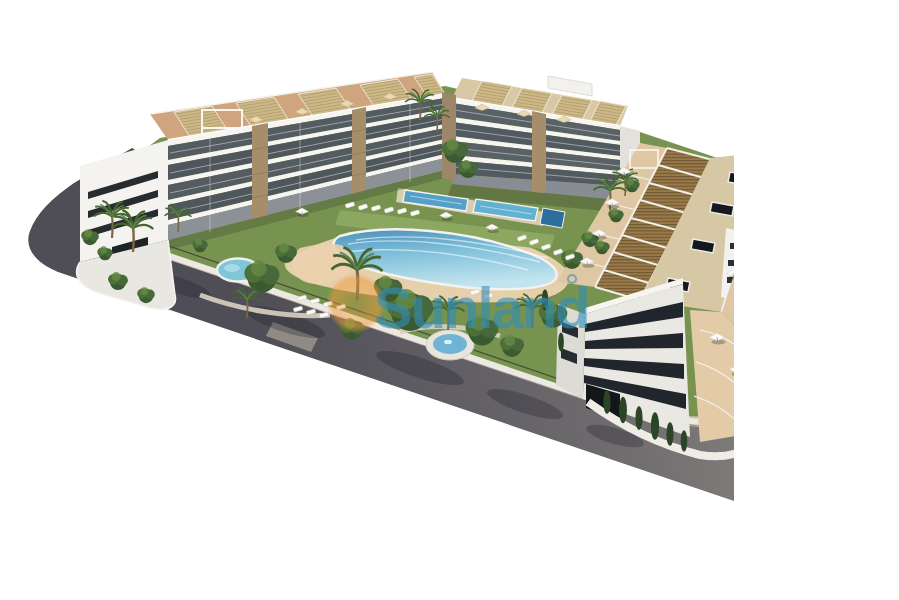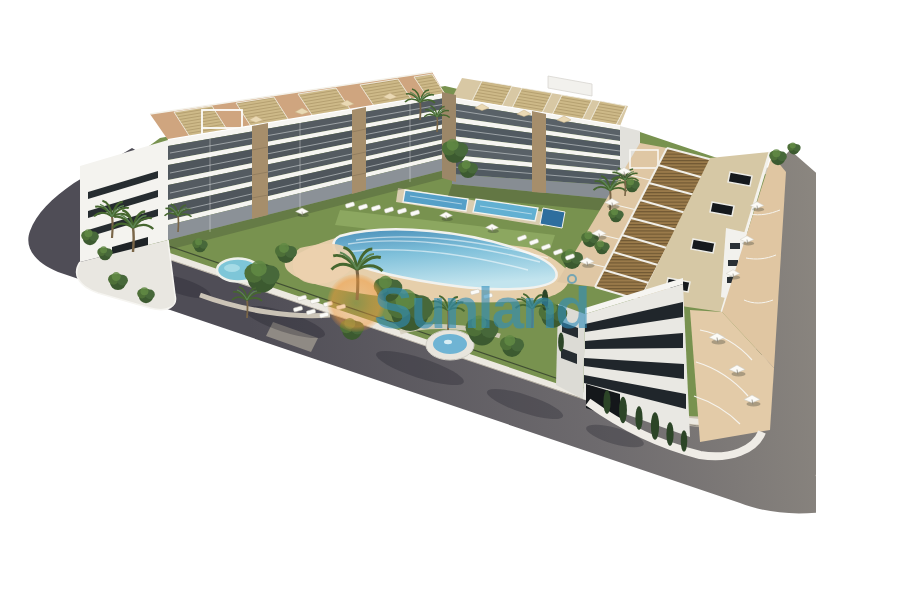--- a/index.html
+++ b/index.html
@@ -1,16 +1,16 @@
 <!DOCTYPE html>
 <html><head>
 <meta charset="utf-8">
 <style>
   html,body{margin:0;padding:0;background:#ffffff;}
-  .stage{width:816px;height:600px;position:relative;background:#ffffff;overflow:hidden;font-family:"Liberation Sans",sans-serif;}
+  .stage{width:734px;height:600px;position:relative;background:#ffffff;overflow:hidden;font-family:"Liberation Sans",sans-serif;}
   svg{display:block;}
   text.wm{font-family:"Liberation Sans",sans-serif;font-weight:bold;letter-spacing:-2px;}
 </style>
 </head>
 <body>
 
 <div class="stage">
 <svg width="899" height="600" viewBox="0 0 899 600">
   <defs>
     <linearGradient id="roadG" gradientUnits="userSpaceOnUse" x1="860" y1="260" x2="250" y2="330">

